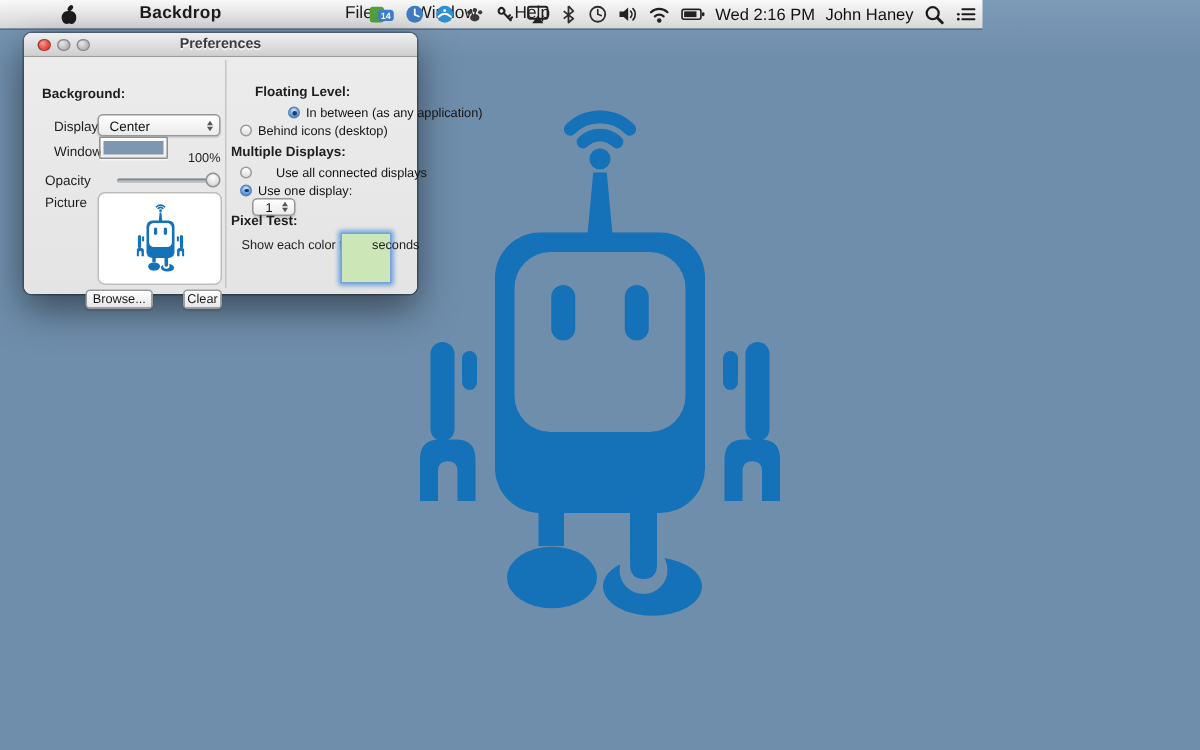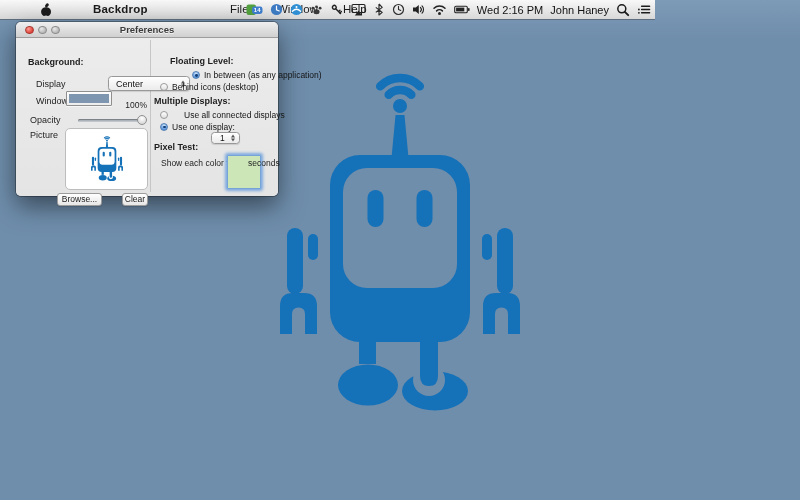--- a/index.html
+++ b/index.html
@@ -27,21 +27,21 @@
   .tl.red{left:9px;background:radial-gradient(circle at 35% 30%,#ff9a92,#e0443a 70%);border:1px solid #a63a31;}
   .tl.gray{background:radial-gradient(circle at 35% 30%,#e8e8e8,#b3b3b3 75%);border:1px solid #8b8b8b;}
   .tl.g1{left:22px;} .tl.g2{left:35px;}
 
   #wincontent{position:absolute;left:0;top:16px;right:0;bottom:0;border-radius:0 0 5px 5px;background:linear-gradient(#ececec,#e4e4e4);}
   .lbl{position:absolute;color:#1e1e1e;}
   .bold{font-weight:bold;}
   .divider{position:absolute;left:134px;top:2px;bottom:4px;width:1px;background:#c6c6c6;}
 
   
-  .popup{position:absolute;box-sizing:border-box;background:linear-gradient(#ffffff,#ebebeb);border:1px solid #989898;border-radius:3.5px;box-shadow:0 1px 1px rgba(0,0,0,.12);margin-left:43px;}
+  .popup{position:absolute;box-sizing:border-box;background:linear-gradient(#ffffff,#ebebeb);border:1px solid #989898;border-radius:3.5px;box-shadow:0 1px 1px rgba(0,0,0,.12);}
   .popup .pval{position:absolute;left:7px;top:0;bottom:0;display:flex;align-items:center;font-size:9px;color:#111;}
   .steppers{position:absolute;right:4px;top:50%;transform:translateY(-50%);display:flex;flex-direction:column;gap:1px;}
   .tri-up{width:0;height:0;border-left:2.6px solid transparent;border-right:2.6px solid transparent;border-bottom:3.4px solid #555;}
   .tri-dn{width:0;height:0;border-left:2.6px solid transparent;border-right:2.6px solid transparent;border-top:3.4px solid #555;}
 
   
   .colorwell{position:absolute;left:50px;top:53px;width:46px;height:15px;box-sizing:border-box;border:1px solid #8f8f8f;background:linear-gradient(#fdfdfd,#ededed);border-radius:1px;box-shadow:0 1px 0 rgba(255,255,255,.6);}
   .colorwell .fill{position:absolute;inset:2px;background:#7e96af;}
 
   

